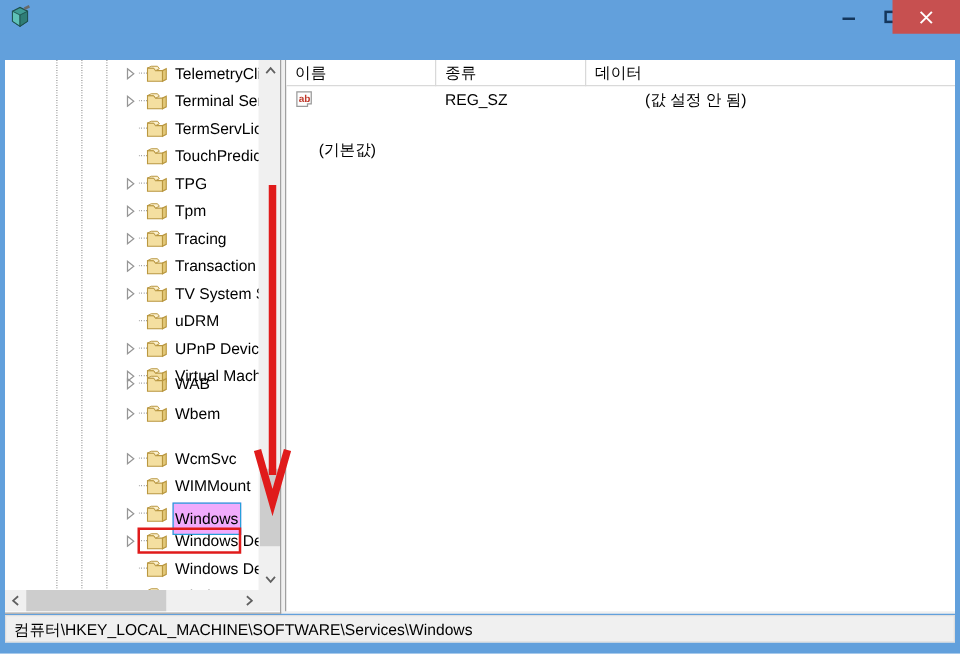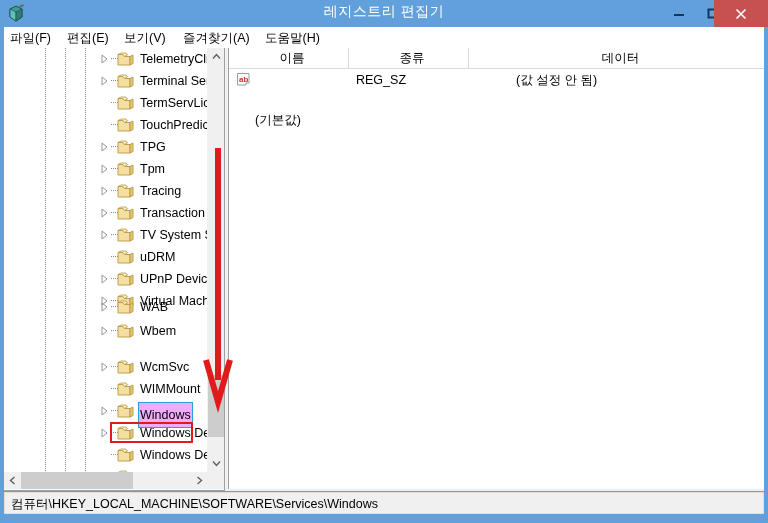--- a/index.html
+++ b/index.html
@@ -176,21 +176,20 @@
   }
 
   
   #list-pane {
     position: absolute; left: 224px; top: 0px;
     width: 536px; height: 441px;
     background: #ffffff;
     border: 1px solid #a0a0a0;
     border-right: 0; border-top: 0; border-bottom: 0;
     overflow: hidden;
-    text-align: center;
   }
   #list-header {
     position: absolute; left: 0; top: 0;
     width: 536px; height: 21px;
     background: #ffffff;
     border-bottom: 1px solid #d9d9d9;
   }
   .col-head {
     position: absolute; top: 0;
     height: 21px;
@@ -253,46 +252,38 @@
 
   <div id="titlebar">
     <div id="app-icon">
       <svg width="19" height="19" viewBox="0 0 19 19">
         <path d="M3 5 L9 2 L15 5 L15 13 L9 17 L3 13 Z" fill="#3f9c94" stroke="#1d4f4b" stroke-width="1"></path>
         <path d="M3 5 L9 8 L9 17 L3 13 Z" fill="#5fc2b8" stroke="#1d4f4b" stroke-width="0.7"></path>
         <path d="M9 8 L15 5 L15 13 L9 17 Z" fill="#2f7d76" stroke="#1d4f4b" stroke-width="0.7"></path>
         <path d="M12 2 L16 0 L17 2 L13 4 Z" fill="#6a6a6a"></path>
       </svg>
     </div>
-    <div id="title-text">레지스트리 편집기</div>
 
     <div class="winbtn" id="btn-min">
       <svg width="12" height="12" viewBox="0 0 12 12">
         <rect x="1" y="6" width="10" height="2" fill="#14365c"></rect>
       </svg>
     </div>
     <div class="winbtn" id="btn-max">
       <svg width="13" height="13" viewBox="0 0 13 13">
         <rect x="1.5" y="2.5" width="10" height="8" fill="none" stroke="#14365c" stroke-width="2"></rect>
       </svg>
     </div>
     <div class="winbtn" id="btn-close">
       <svg width="14" height="14" viewBox="0 0 14 14">
         <path d="M2.5 2.5 L11.5 11.5 M11.5 2.5 L2.5 11.5" stroke="#ffffff" stroke-width="1.6" fill="none"></path>
       </svg>
     </div>
   </div>
 
-  <div id="menubar">
-    <div class="menu-item" style="left:4px">파일(F)</div>
-    <div class="menu-item" style="left:61px">편집(E)</div>
-    <div class="menu-item" style="left:118px">보기(V)</div>
-    <div class="menu-item" style="left:177px">즐겨찾기(A)</div>
-    <div class="menu-item" style="left:259px">도움말(H)</div>
-  </div>
 
   <div id="content">
 
     <div id="tree-pane">
 
       <div id="tree-viewport">
         <div class="dotline" style="left:41px"></div>
         <div class="dotline" style="left:61px"></div>
         <div class="dotline" style="left:81px"></div>
         <div id="tree-rows">

